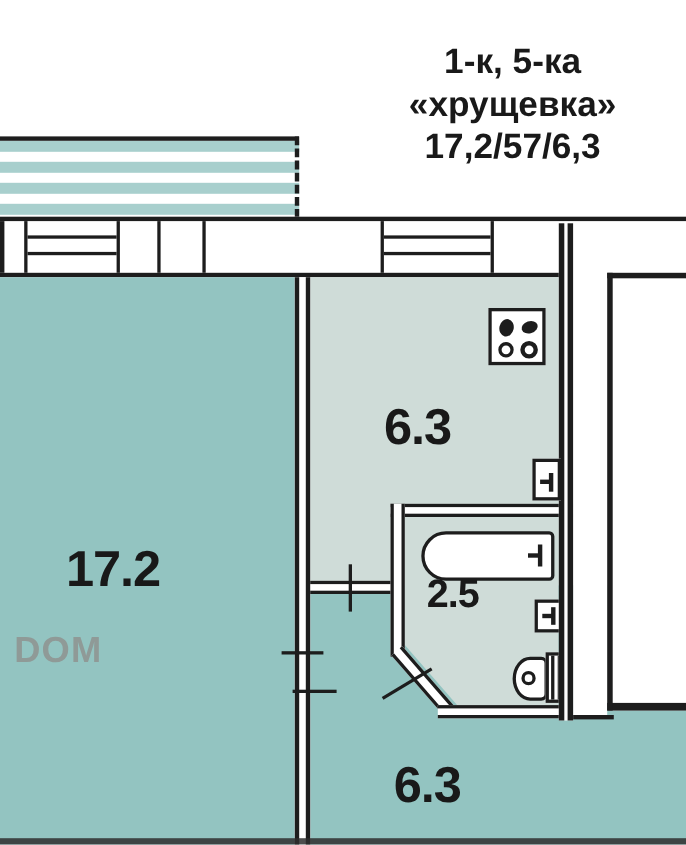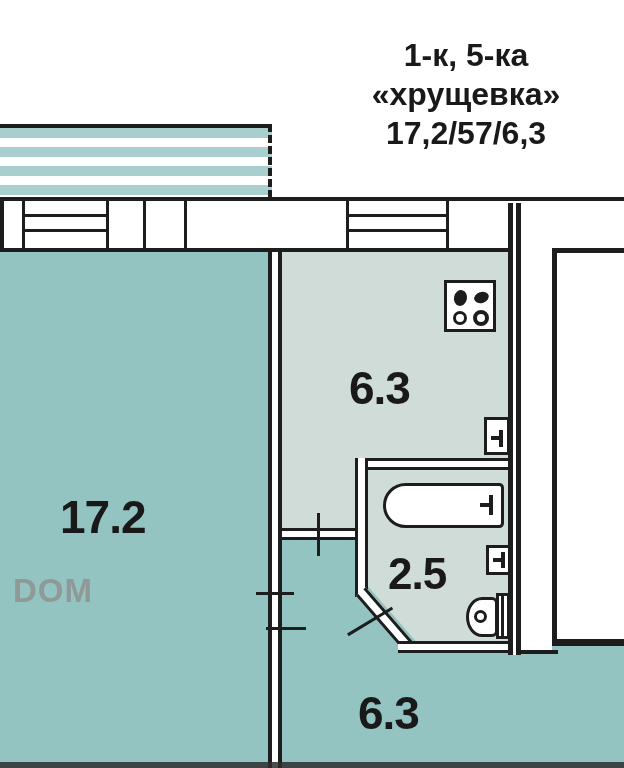--- a/index.html
+++ b/index.html
@@ -121,21 +121,21 @@
     <div class="abs" style="left:26px;top:27px;width:16px;height:16px;border:4px solid var(--wall);border-radius:50%;box-sizing:border-box;"></div>
   </div>
 
   <div class="abs fixture" style="left:484px;top:417px;width:26px;height:38px;border-width:3px;">
     <div class="abs blk" style="left:12px;top:10px;width:4px;height:17px;"></div>
     <div class="abs blk" style="left:4px;top:16px;width:9px;height:4px;"></div>
   </div>
 
   <div class="abs room-label" style="left:60px;top:494px;">17.2</div>
   <div class="abs room-label" style="left:349px;top:365px;">6.3</div>
-  <div class="abs room-label" style="left:388px;top:552px;font-size:44px;">2.5</div>
+  <div class="abs room-label" style="left:388px;top:522px;font-size:36px;">2.5</div>
   <div class="abs room-label" style="left:358px;top:690px;">6.3</div>
 
   <div class="abs title" style="left:320px;top:36px;width:292px;">
     <div>1-к, 5-ка</div>
     <div>«хрущевка»</div>
     <div>17,2/57/6,3</div>
   </div>
 
   <div class="abs" style="left:0;top:762px;width:624px;height:6px;background:#2e2e2e;opacity:.85;"></div>
 

